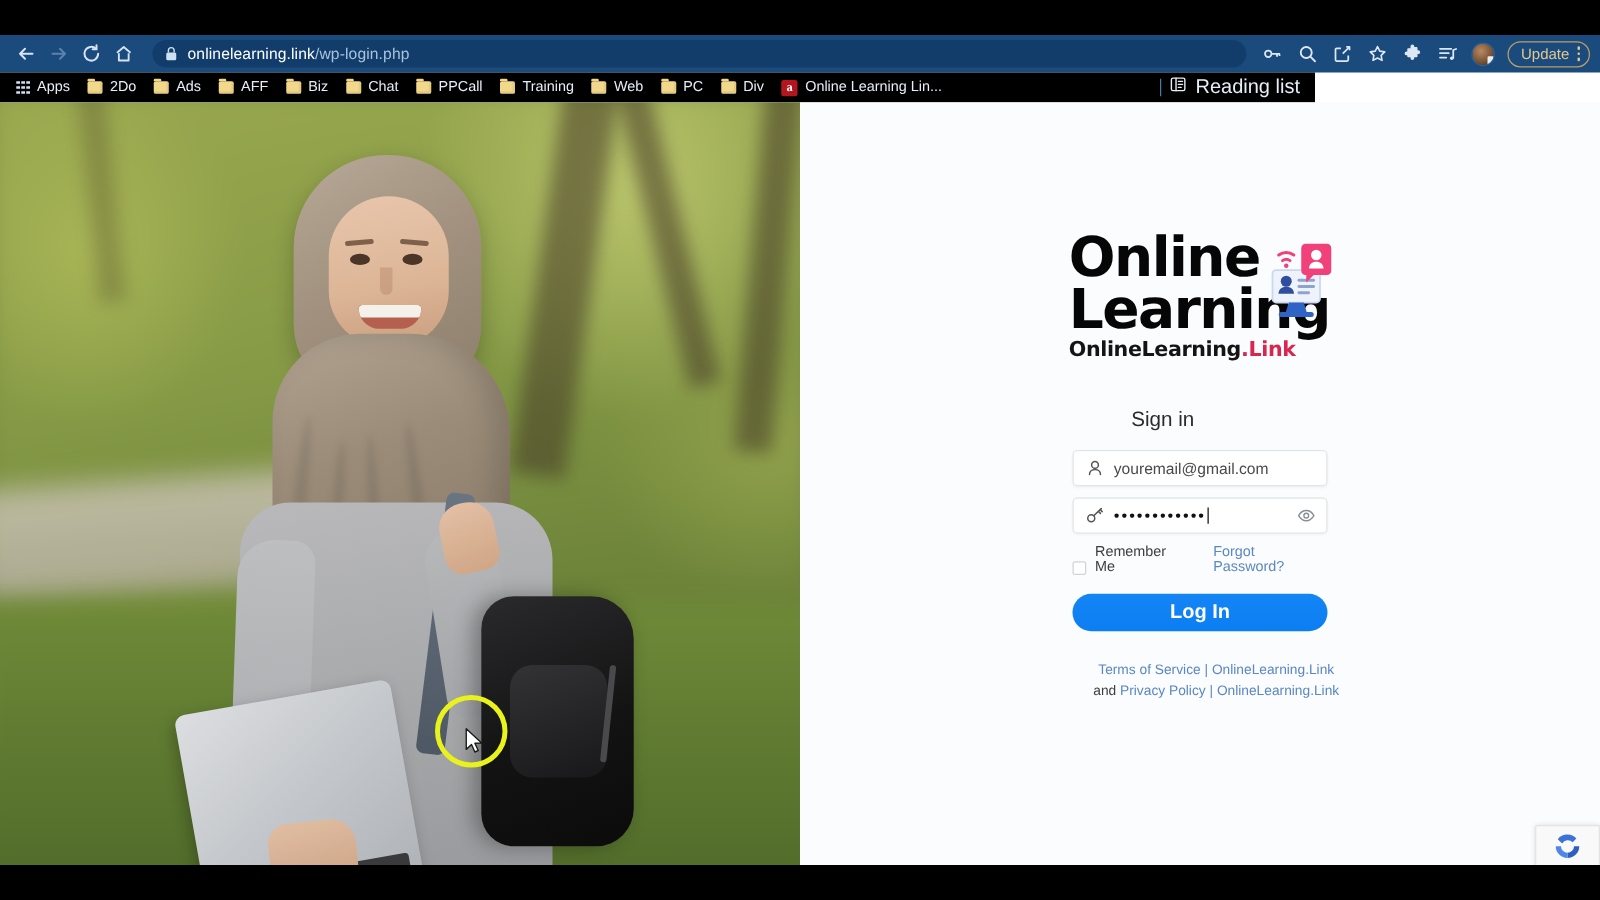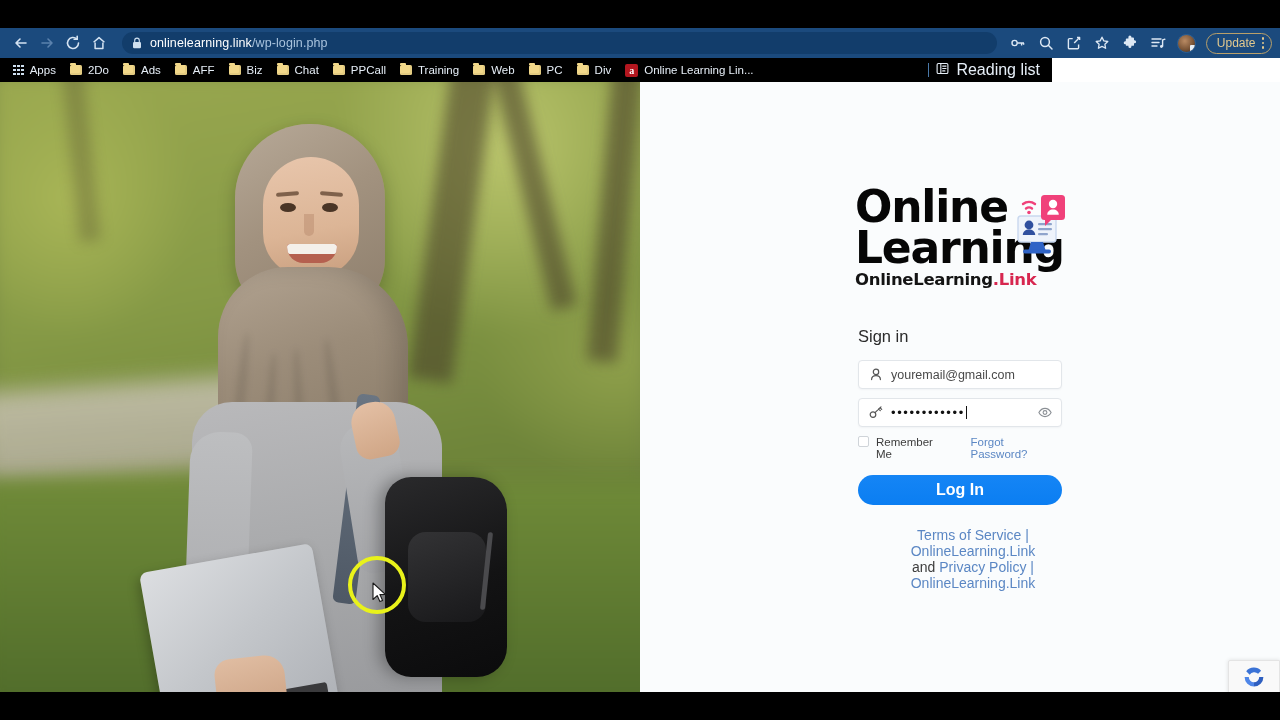--- a/index.html
+++ b/index.html
@@ -251,47 +251,47 @@
     line-height: 0.95; font-family:"DejaVu Sans", sans-serif;
   }
   .logo-sub {
     font-size: 16.5px; font-weight:bold; color:#141414; letter-spacing:-0.3px;
     margin-top: 1px; font-family:"DejaVu Sans", sans-serif;
   }
   .logo-sub .dotlink { color:#d7264f; }
   .logo-mark { position:absolute; left:160px; top:5px; width:52px; height:68px; }
 
   .form { width:204px; margin-top:22px; }
-  .signin-title { font-size:16.5px; color:#2b2b2b; margin-bottom:14px; }
+  .signin-title { font-size:16.5px; color:#2b2b2b; margin-bottom:14px;margin-left:47px; }
 
   .field {
     height: 29px; background:#ffffff; border:1px solid #e2e6ea; border-radius:4px;
     display:flex; align-items:center; padding: 0 8px; margin-bottom: 9px;
     box-shadow: 0 1px 2px rgba(16,24,40,.04);
   }
   .field .fi { width:17px; display:flex; align-items:center; justify-content:center; color:#555; flex:0 0 auto; }
   .field .fv { font-size:12.5px; color:#4a4a4a; margin-left:7px; flex:1 1 auto; white-space:nowrap; }
   .field .dots { font-size:13px; color:#111; letter-spacing:1.6px; margin-left:7px; flex:1 1 auto; position:relative; }
   .caret { display:inline-block; width:1px; height:13px; background:#111; vertical-align:-2px; margin-left:1px;}
   .eye-toggle { width:16px; display:flex; align-items:center; justify-content:center; color:#8a8f94; }
 
-  .row-remember { display:flex; align-items:flex-start; margin: 4px 0 0 0; }
+  .row-remember { display:flex; align-items:flex-end; margin: 4px 0 0 0; }
   .checkbox { width:11px; height:11px; background:#fff; border:1px solid #cfd4d9; border-radius:2px; flex:0 0 auto; }
   .remember-label { font-size:11.5px; color:#3c3c3c; margin-left:7px; }
   .forgot { font-size:11.5px; color:#5b87c4; margin-left:20px; }
 
   .login-btn {
     margin-top: 15px; width:204px; height:30px; border-radius:16px;
     background: linear-gradient(180deg,#1585f5 0%,#0b7ef2 100%);
     color:#fff; font-size:16px; font-weight:bold;
     display:flex; align-items:center; justify-content:center;
     border: none;
   }
   .legal { margin-top: 22px; width: 230px; text-align:center; line-height: 15px; }
-  .legal a, .legal span { font-size: 14px; color:#5b87c4; text-decoration:none; }
+  .legal a, .legal span { font-size: 11px; color:#5b87c4; text-decoration:none; }
   .legal .plain { color:#3d3d3d; }
 
   .recaptcha {
     position:absolute; right:0px; bottom:-2px; width:52px; height:34px;
     background:#f9f9f9; border:1px solid #e4e4e4; border-radius:2px 0 0 0;
     display:flex; align-items:center; justify-content:center;
     box-shadow: 0 0 4px rgba(0,0,0,.12);
   }
 </style>
 </head>

